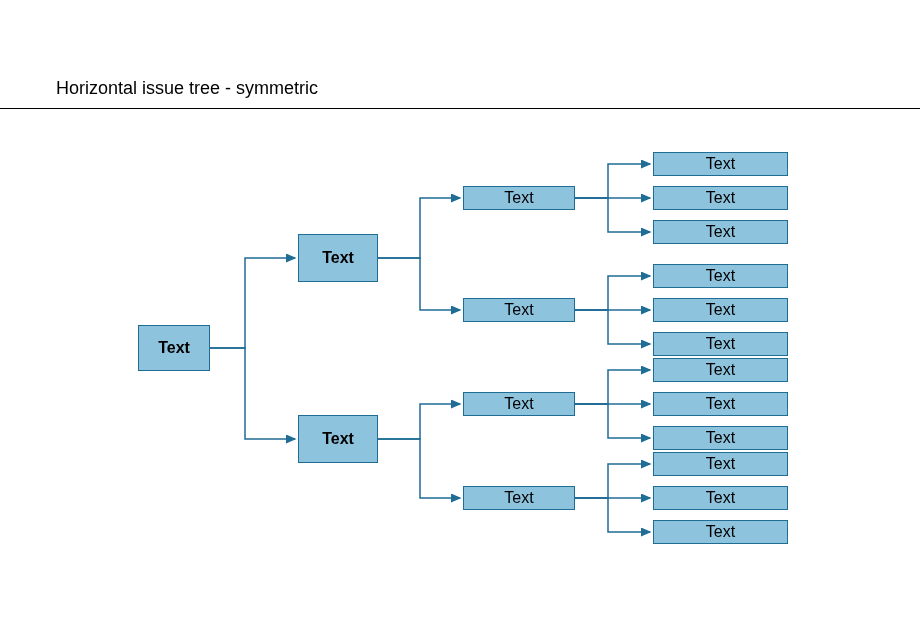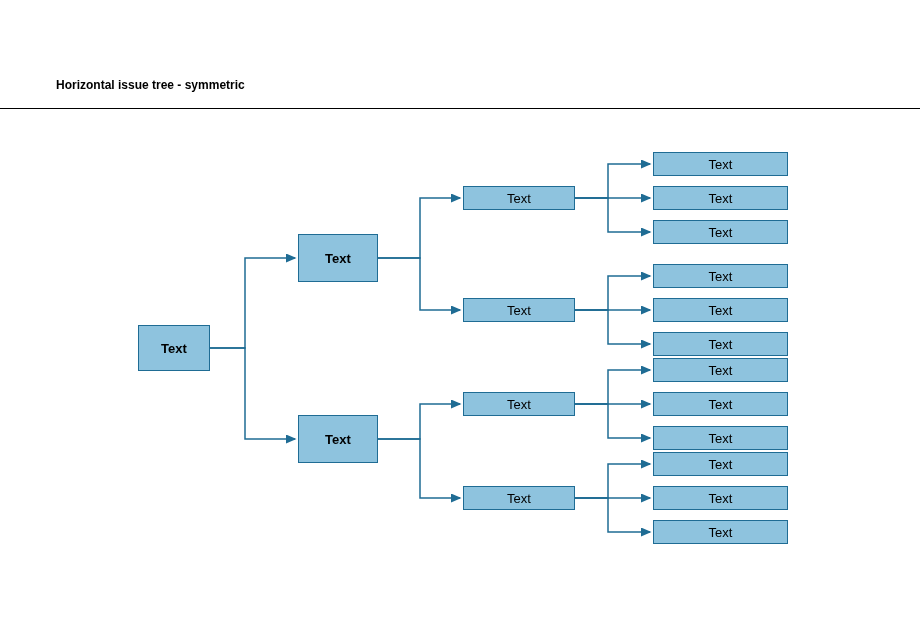--- a/index.html
+++ b/index.html
@@ -7,22 +7,22 @@
       width: 920px;
       height: 636px;
       background: #fff;
       font-family: Arial, Helvetica, sans-serif;
       position: relative;
     }
     .title {
       position: absolute;
       left: 56px;
       top: 78px;
-      font-size: 12px;
-      font-weight: bold;
+      font-size: 18px;
+      font-weight: normal;
       color: #000;
     }
     .hr {
       position: absolute;
       left: 0;
       right: 0;
       top: 108px;
       height: 0;
       border-top: 1px solid #000;
     }
@@ -30,21 +30,21 @@
       position: absolute;
       inset: 0;
     }
     .node {
       position: absolute;
       background: #8ec3de;
       border: 1px solid #1f6c94;
       display: flex;
       align-items: center;
       justify-content: center;
-      font-size: 13px;
+      font-size: 16px;
       color: #000;
     }
     .node.bold { font-weight: bold; }
     svg.lines {
       position: absolute;
       left: 0; top: 0;
       width: 920px; height: 636px;
       overflow: visible;
     }
     .conn { stroke: #1f6c94; stroke-width: 1.5; fill: none; }

